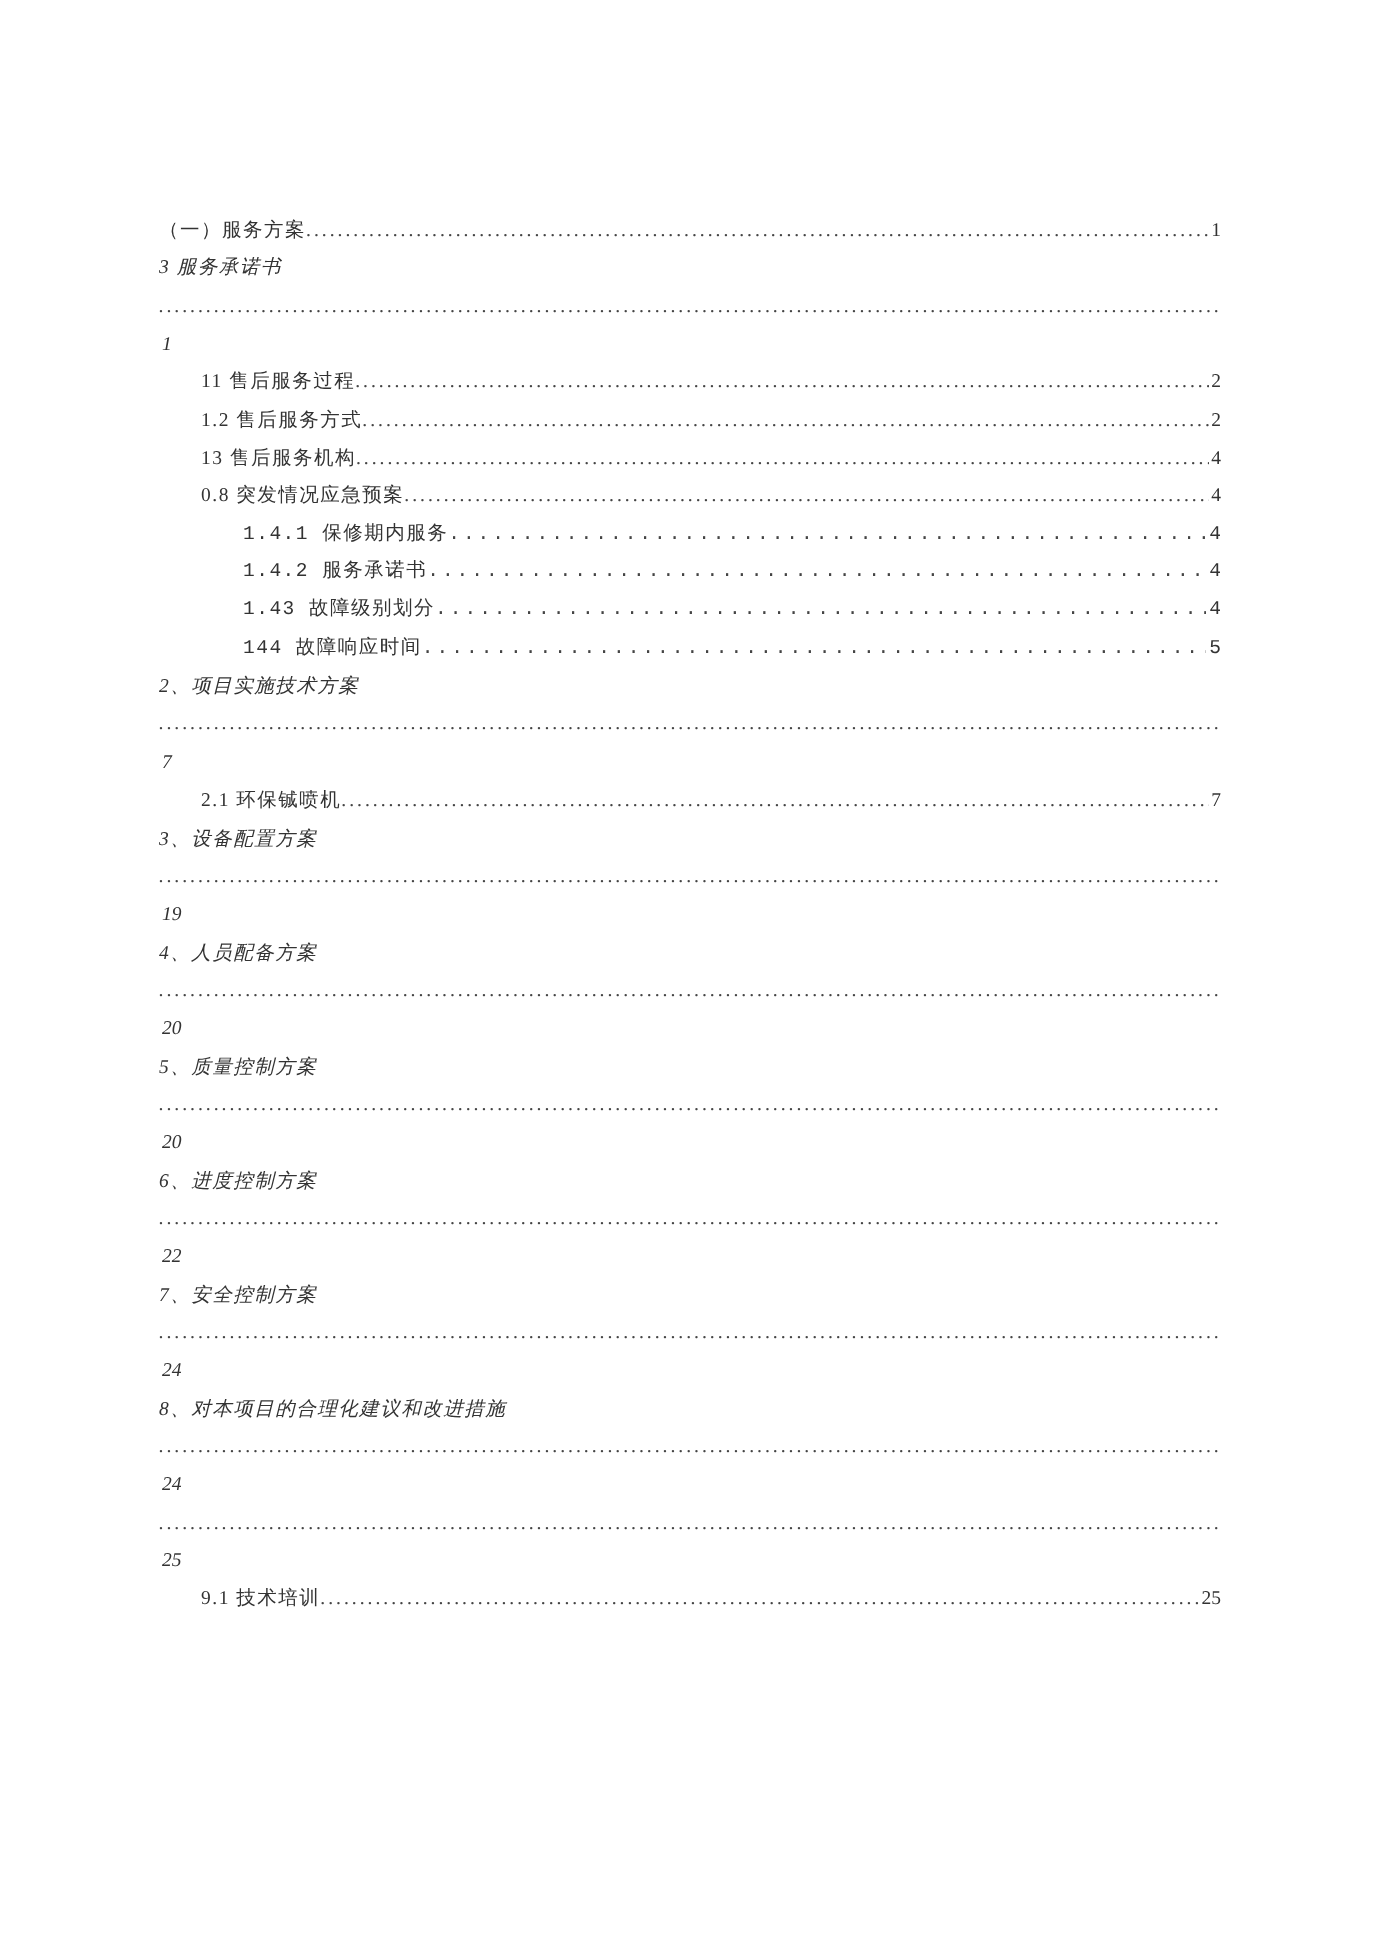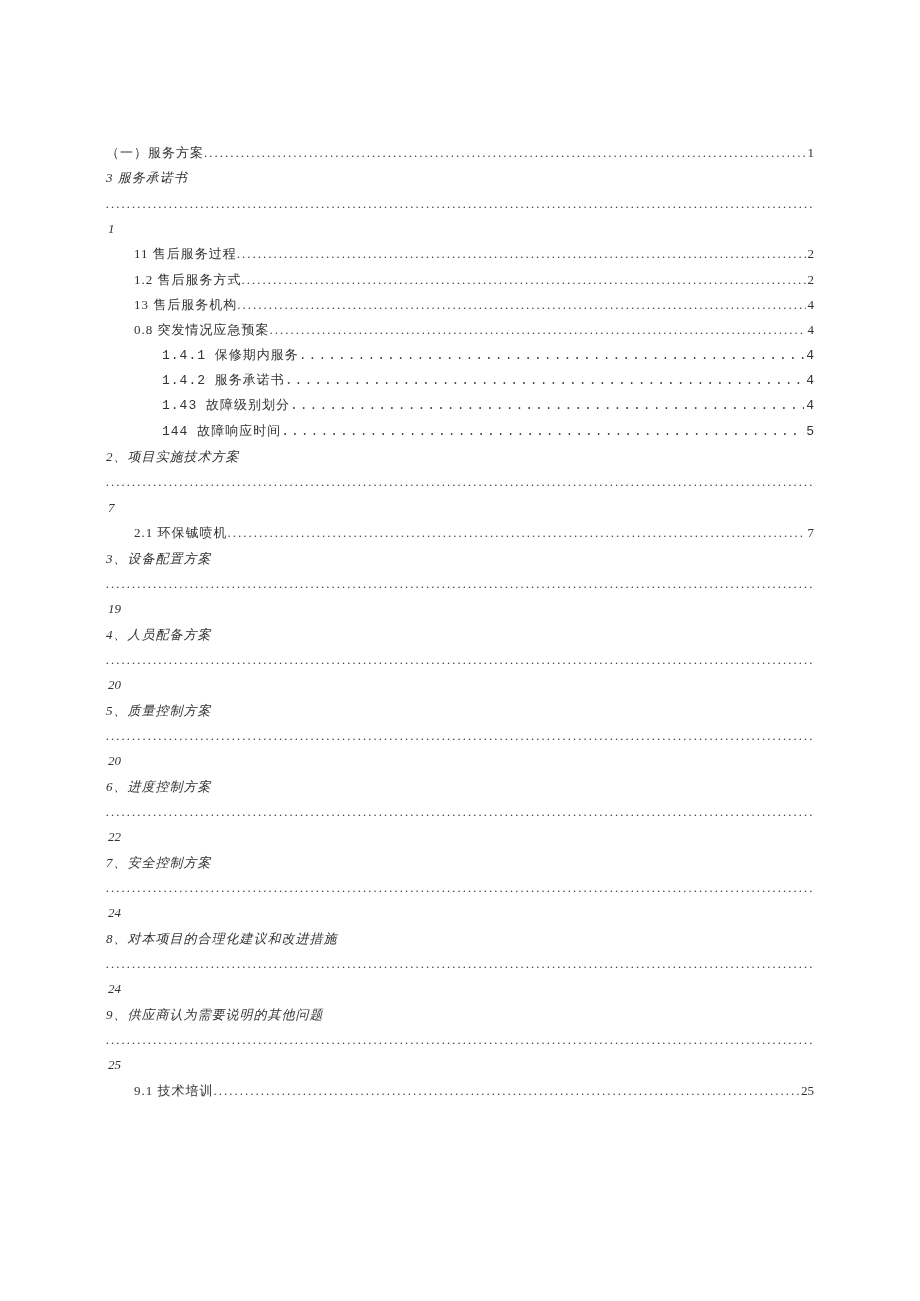--- a/index.html
+++ b/index.html
@@ -145,21 +145,20 @@
       <span class="toc-label spaced">7、安全控制方案</span>
       <span class="toc-dots"></span>
       <span class="toc-page italic">24</span>
     </div>
     <div class="toc-entry indent-0 italic">
       <span class="toc-label spaced">8、对本项目的合理化建议和改进措施 </span>
       <span class="toc-dots"></span>
       <span class="toc-page italic">24</span>
     </div>
     <div class="toc-entry indent-0 italic">
-      <span class="toc-label spaced">9、供应商认为需要说明的其他问题 </span>
       <span class="toc-dots"></span>
       <span class="toc-page italic">25</span>
     </div>
     <div class="toc-entry indent-1">
       <span class="toc-label spaced">9.1  技术培训 </span>
       <span class="toc-dots"></span>
       <span class="toc-page">25</span>
     </div>
   </div>
 

